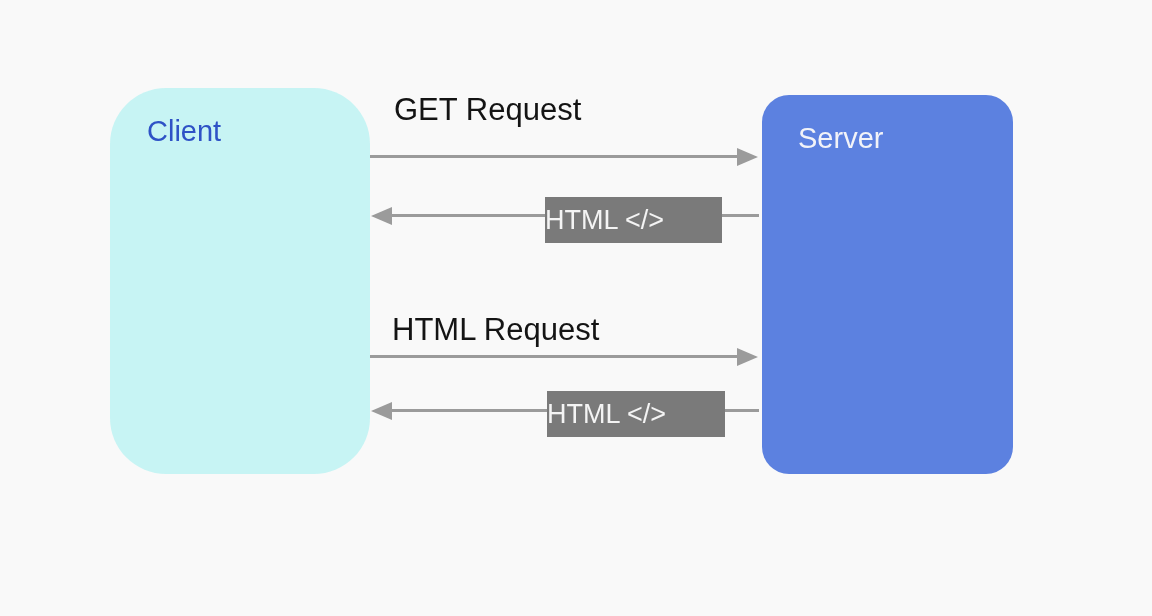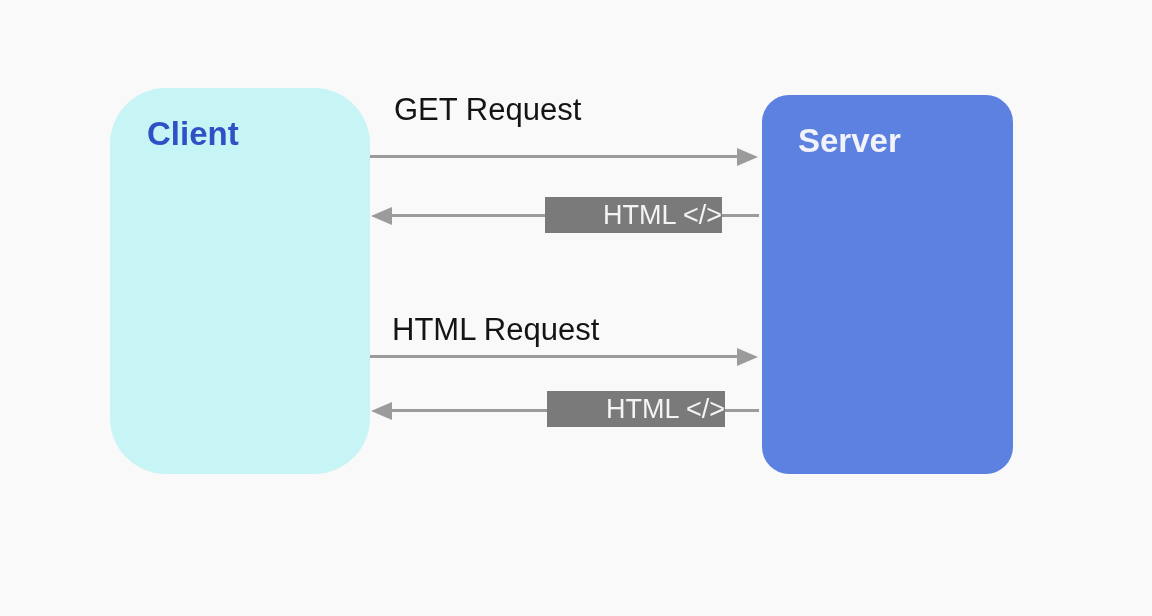--- a/index.html
+++ b/index.html
@@ -31,23 +31,23 @@
   .box.server {
     left: 762px;
     top: 95px;
     width: 251px;
     height: 379px;
     border-radius: 27px;
     background: var(--server-box, #5C81E0);
   }
   .box-label {
     position: absolute;
-    font-size: 33px;
+    font-size: 29px;
     line-height: 1.2;
-    font-weight: 700;
+    font-weight: 400;
   }
   .client .box-label {
     left: 37px;
     top: 26px;
     color: var(--client-text, #2E52C6);
   }
   .server .box-label {
     left: 36px;
     top: 26px;
     color: var(--server-text, #F2F3F8);
@@ -72,24 +72,24 @@
     border-bottom: 9px solid transparent;
   }
   .arrow-head.right {
     border-left: 21px solid var(--arrow, #9B9B9B);
   }
   .arrow-head.left {
     border-right: 21px solid var(--arrow, #9B9B9B);
   }
   .response-box {
     position: absolute;
-    height: 36px;
+    height: 46px;
     display: flex;
     align-items: center;
-    justify-content: flex-end;
+    justify-content: flex-start;
     background: var(--response-box, #7A7A7A);
     color: var(--response-text, #F4F4F4);
     font-size: 27px;
     white-space: nowrap;
   }
   .caption {
     position: absolute;
     left: 388px;
     top: 496px;
     font-size: 30px;

